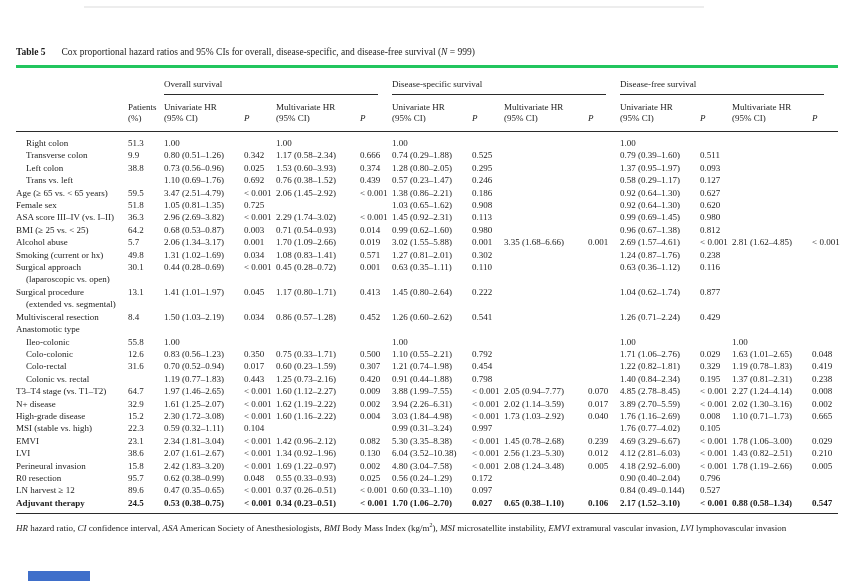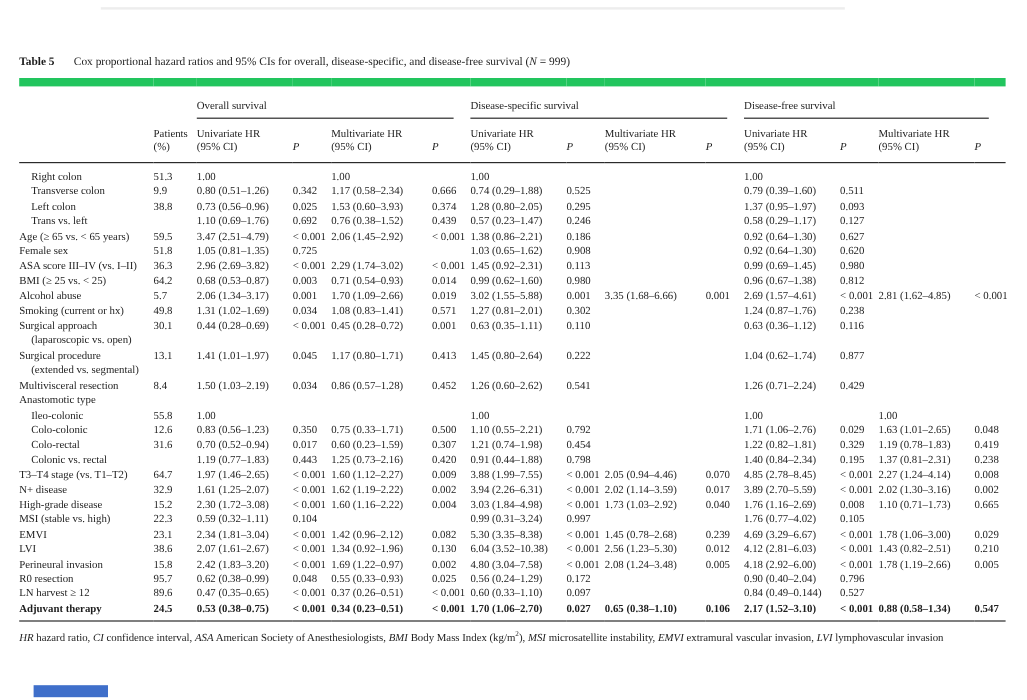--- a/index.html
+++ b/index.html
@@ -8,21 +8,21 @@
     font-family:"Liberation Serif", serif; color:#1d1d1d;
     -webkit-font-smoothing:antialiased;
   }
   .scan-edge { position:absolute; top:6px; left:84px; width:620px; height:2px; background:#ededed; }
   .page { position:absolute; left:16px; top:46px; width:828px; }
   .title { font-size:9.5px; line-height:12px; margin-bottom:7px; white-space:nowrap; }
   .title b { font-weight:bold; margin-right:16px; }
   .title i { font-style:italic; }
   table.cox {
     border-collapse:collapse; table-layout:fixed; width:822px;
-    border-top:7px solid #22c55e; border-bottom:1px solid #2b2b2b;
+    border-top:3px solid #22c55e; border-bottom:1px solid #2b2b2b;
   }
   th { font-weight:normal; text-align:left; font-size:9px; padding:0; vertical-align:bottom; }
   tr.grp th { padding-top:11px; }
   .grule {
     border-bottom:1px solid #2b2b2b; padding-bottom:4px; margin-right:14px;
     font-size:9px; line-height:11px; white-space:nowrap;
   }
   tr.sub th { padding:7px 2px 7px 0; border-bottom:1px solid #2b2b2b; line-height:11px; vertical-align:bottom; }
   tr.sub th.p-head { font-style:italic; }
   td { font-size:9px; line-height:12.4px; padding:0 2px 0 0; vertical-align:top; white-space:nowrap; }
@@ -398,21 +398,21 @@
         </tr>
         <tr>
           <td class="lbl"><span>T3–T4 stage (vs. T1–T2)</span></td>
           <td>64.7</td>
           <td>1.97 (1.46–2.65)</td>
           <td>&lt; 0.001</td>
           <td>1.60 (1.12–2.27)</td>
           <td>0.009</td>
           <td>3.88 (1.99–7.55)</td>
           <td>&lt; 0.001</td>
-          <td>2.05 (0.94–4.46)</td>
+          <td>2.05 (0.94–7.77)</td>
           <td>0.070</td>
           <td>4.85 (2.78–8.45)</td>
           <td>&lt; 0.001</td>
           <td>2.27 (1.24–4.14)</td>
           <td>0.008</td>
         </tr>
         <tr>
           <td class="lbl"><span>N+ disease</span></td>
           <td>32.9</td>
           <td>1.61 (1.25–2.07)</td>

